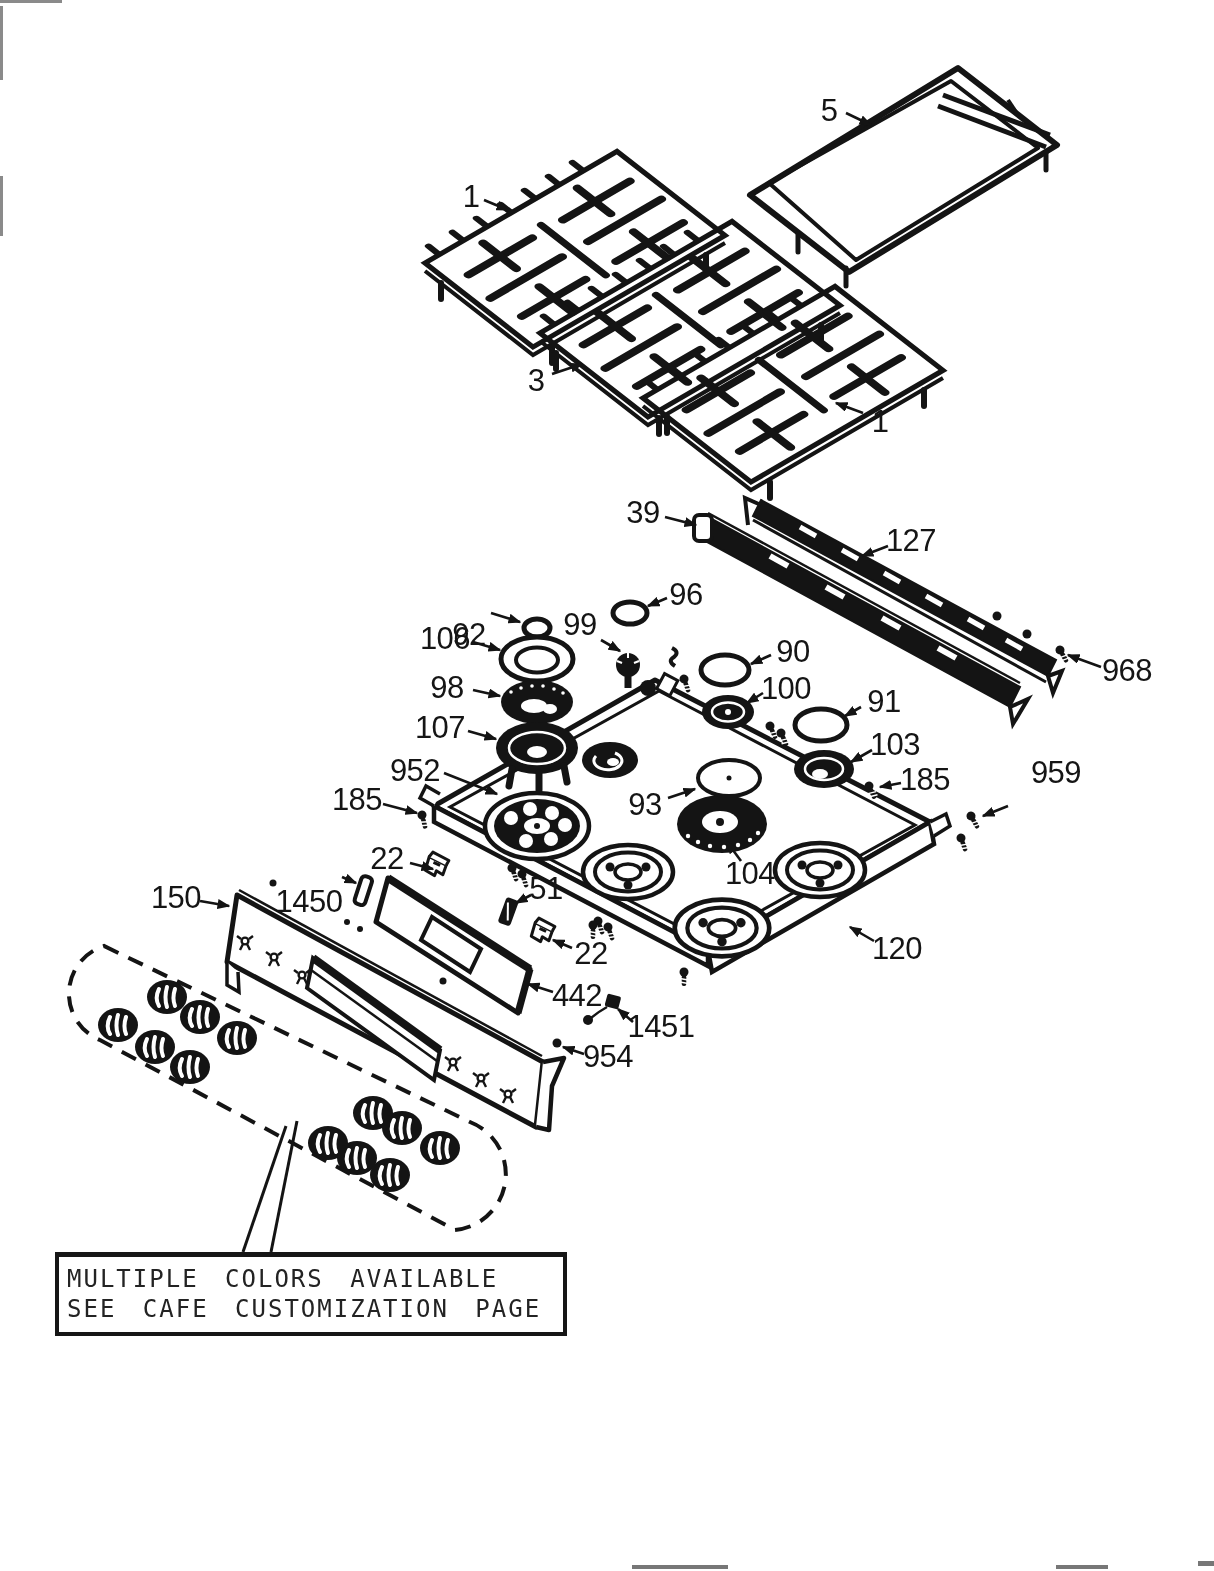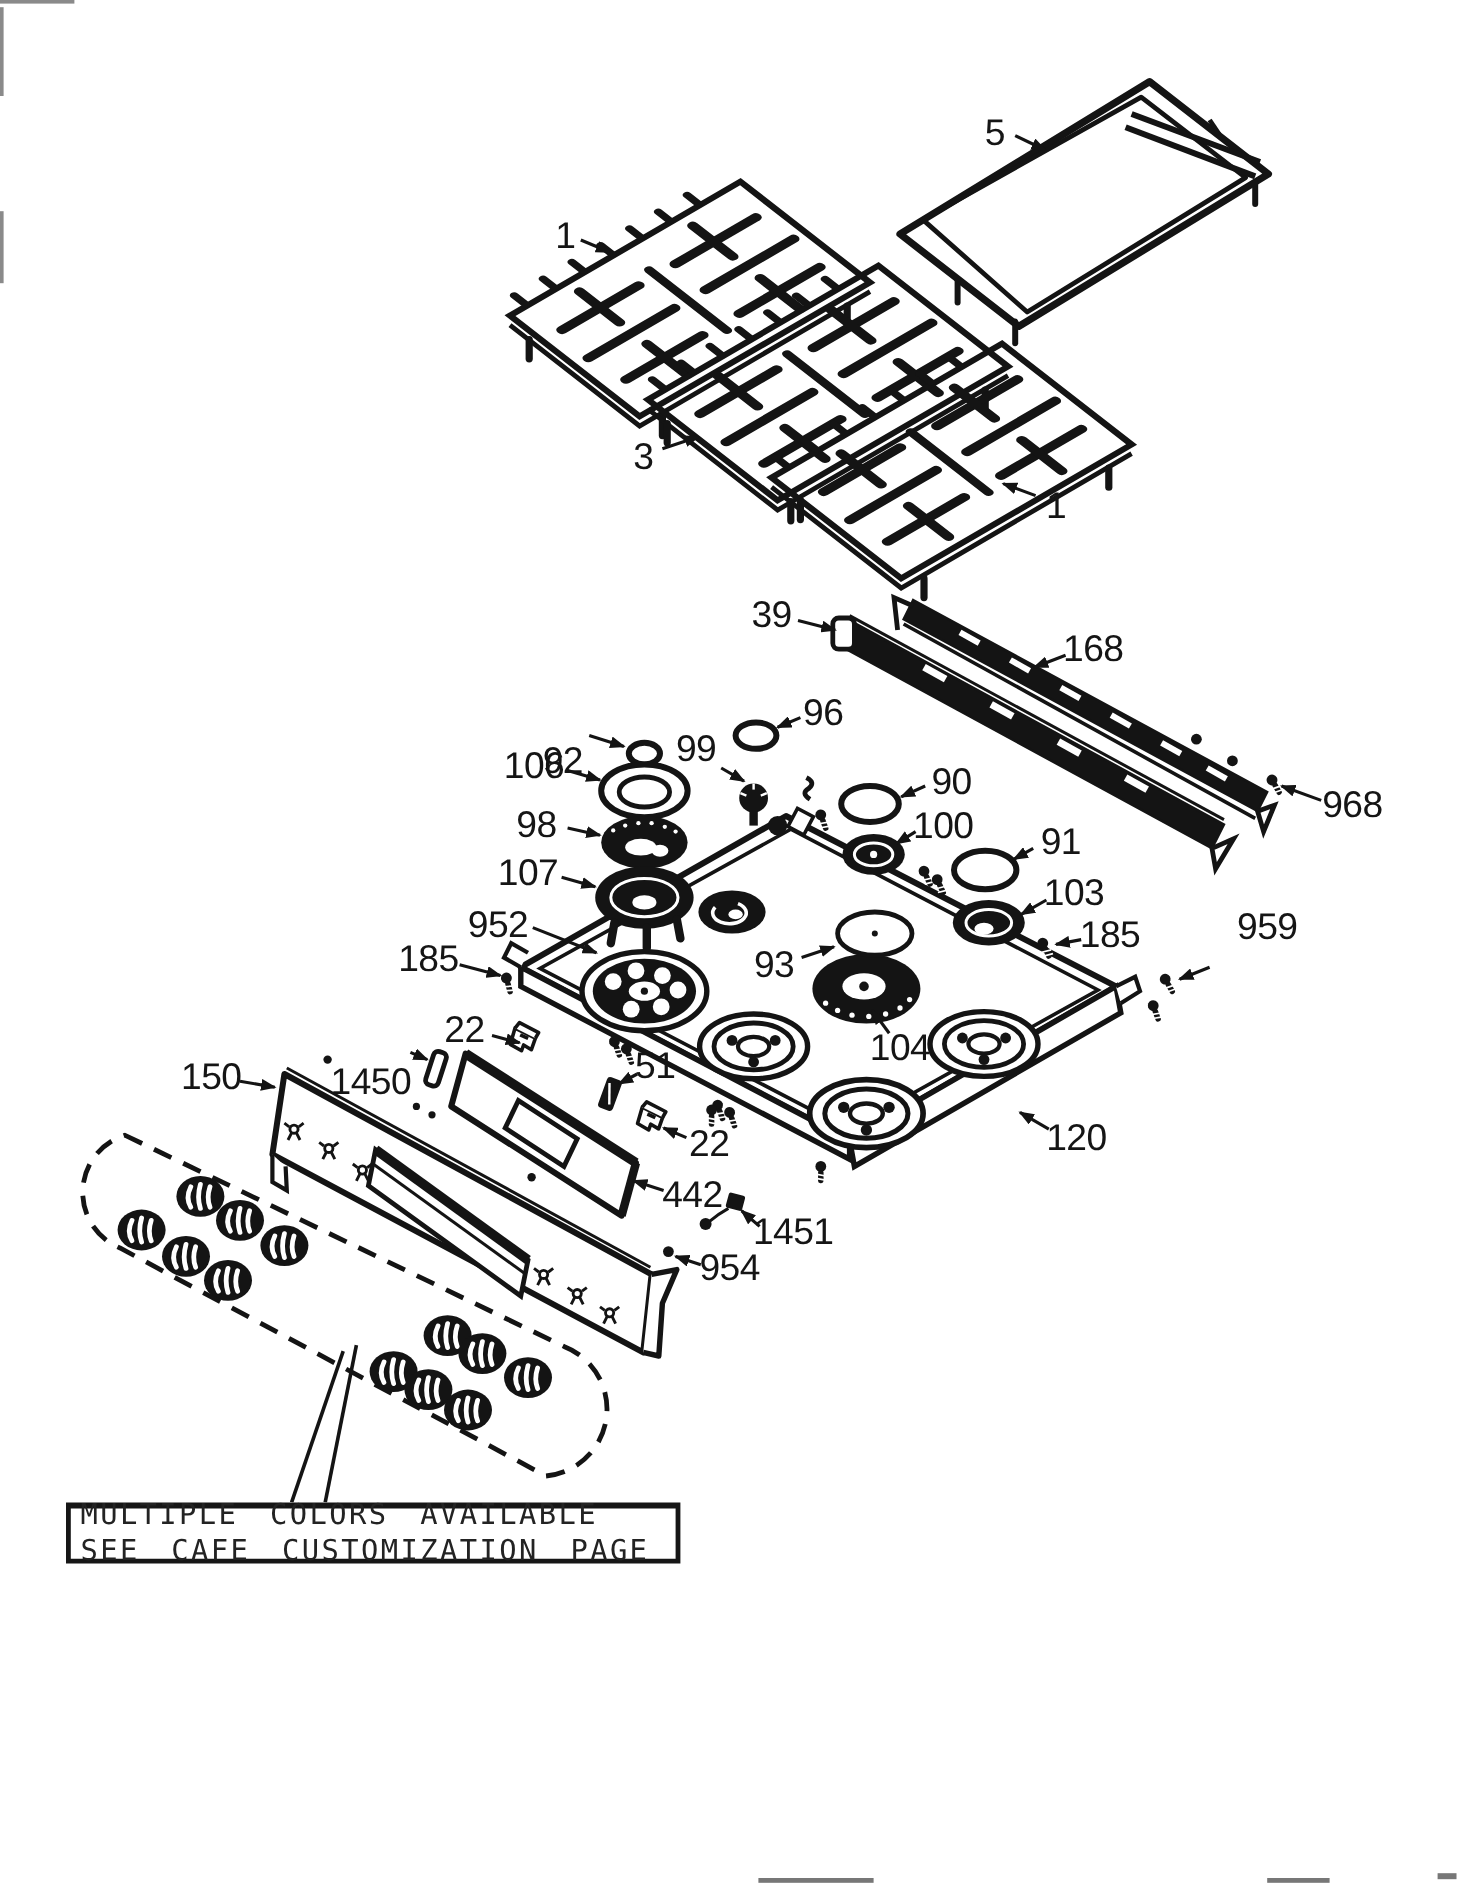--- a/index.html
+++ b/index.html
@@ -1,21 +1,21 @@
 <!DOCTYPE html>
 <html><head>
 <meta charset="utf-8">
 <style>
   html,body{margin:0;padding:0;background:#ffffff;}
   #canvas{position:relative;width:1214px;height:1571px;background:#ffffff;overflow:hidden;
           font-family:"Liberation Sans", sans-serif;}
   #art{position:absolute;left:0;top:0;}
   .callout{position:absolute;transform:translate(-50%,-50%);font-size:31px;font-weight:400;
            color:#151515;letter-spacing:-0.5px;white-space:nowrap;line-height:1;}
-  #note-box{position:absolute;left:55px;top:1252px;width:512px;height:51px;background:#ffffff;
+  #note-box{position:absolute;left:55px;top:1252px;width:512px;height:84px;background:#ffffff;
             border:4px solid #161616;border-top-width:5px;box-sizing:border-box;
             display:flex;flex-direction:column;justify-content:center;padding-left:8px;}
   .note-line{font-family:"DejaVu Sans Mono","Liberation Mono",monospace;font-size:24px;
              letter-spacing:2px;word-spacing:10px;color:#232323;line-height:1.23;white-space:nowrap;}
 </style>
 </head>
 <body>
 
 <div id="canvas">
 
@@ -389,21 +389,21 @@
         <line x1="584" y1="1054" x2="563" y2="1047" stroke="#141414" stroke-width="2.6" marker-end="url(#ah)"></line>
       </g>
 </svg>
 
 <div id="callouts">
       <div class="callout" style="left: 471px; top: 196px;">1</div>
       <div class="callout" style="left: 536px; top: 380px;">3</div>
       <div class="callout" style="left: 880px; top: 421px;">1</div>
       <div class="callout" style="left: 829px; top: 110px;">5</div>
       <div class="callout" style="left: 643px; top: 512px;">39</div>
-      <div class="callout" style="left: 911px; top: 540px;">168</div>
+      <div class="callout" style="left: 911px; top: 540px;">127</div>
       <div class="callout" style="left: 686px; top: 594px;">96</div>
       <div class="callout" style="left: 469px; top: 610px; margin-top: 24px;">92</div>
       <div class="callout" style="left: 445px; top: 638px;">106</div>
       <div class="callout" style="left: 580px; top: 624px;">99</div>
       <div class="callout" style="left: 793px; top: 651px;">90</div>
       <div class="callout" style="left: 1127px; top: 670px;">968</div>
       <div class="callout" style="left: 447px; top: 687px;">98</div>
       <div class="callout" style="left: 786px; top: 688px;">100</div>
       <div class="callout" style="left: 884px; top: 701px;">91</div>
       <div class="callout" style="left: 440px; top: 727px;">107</div>

